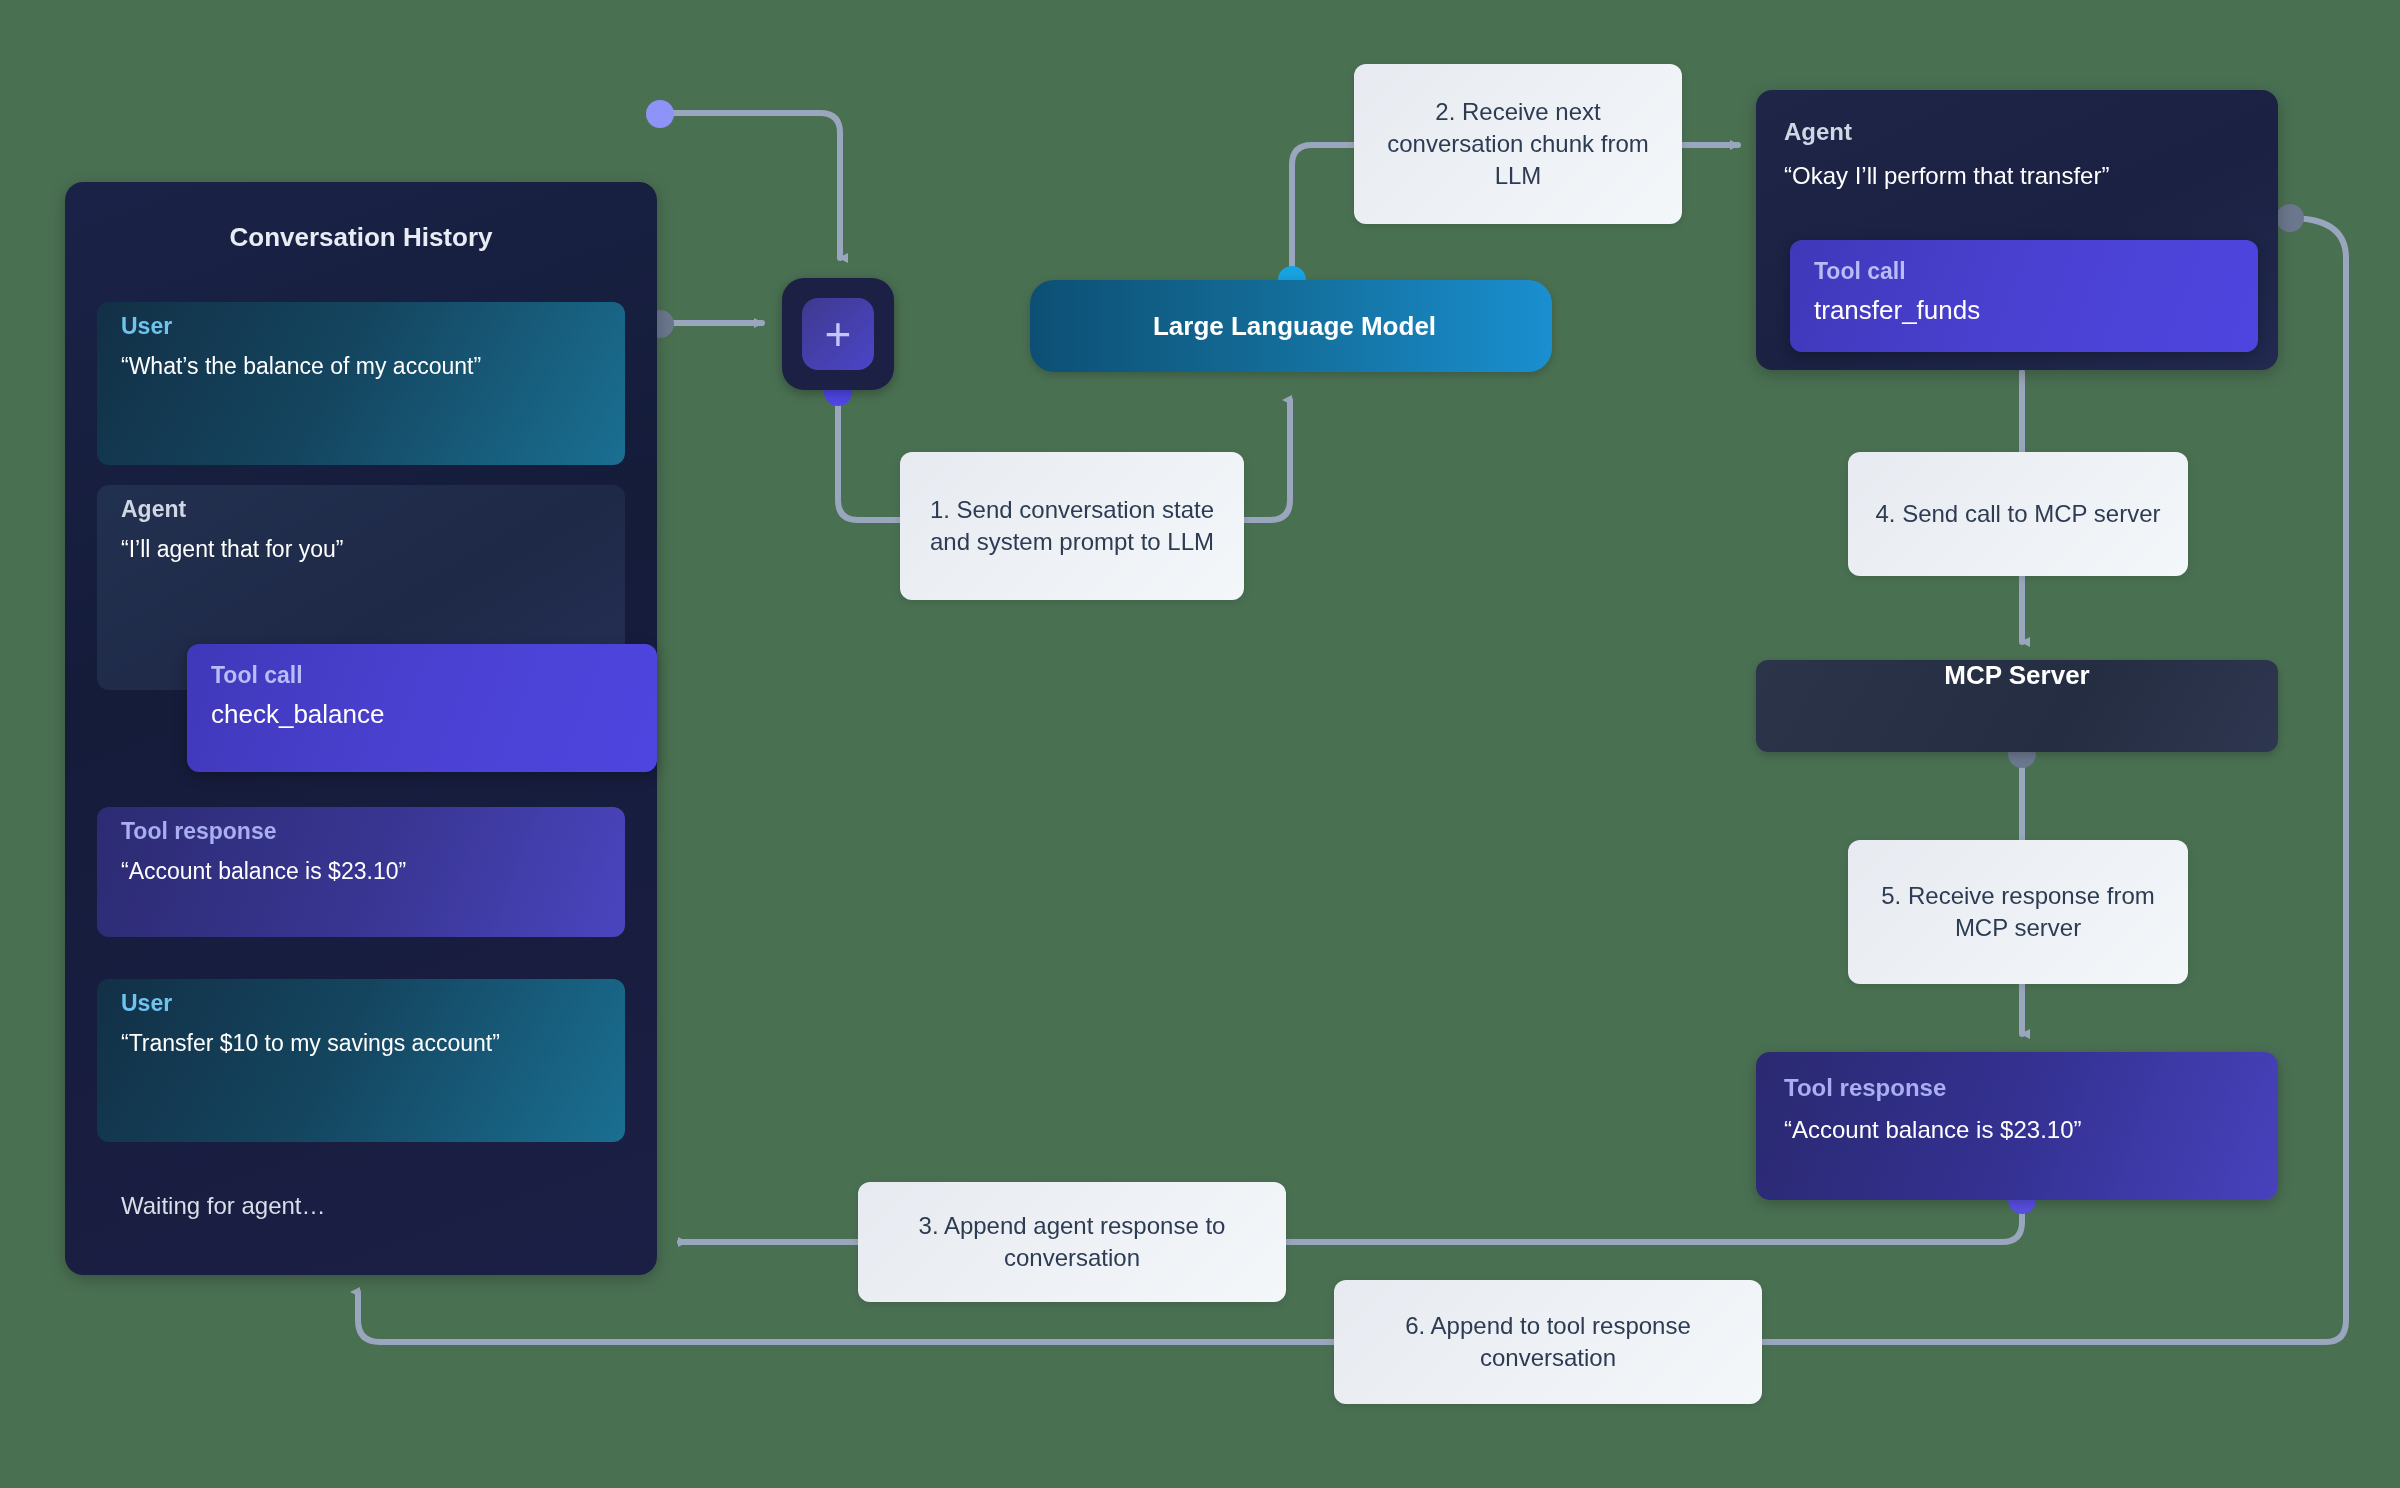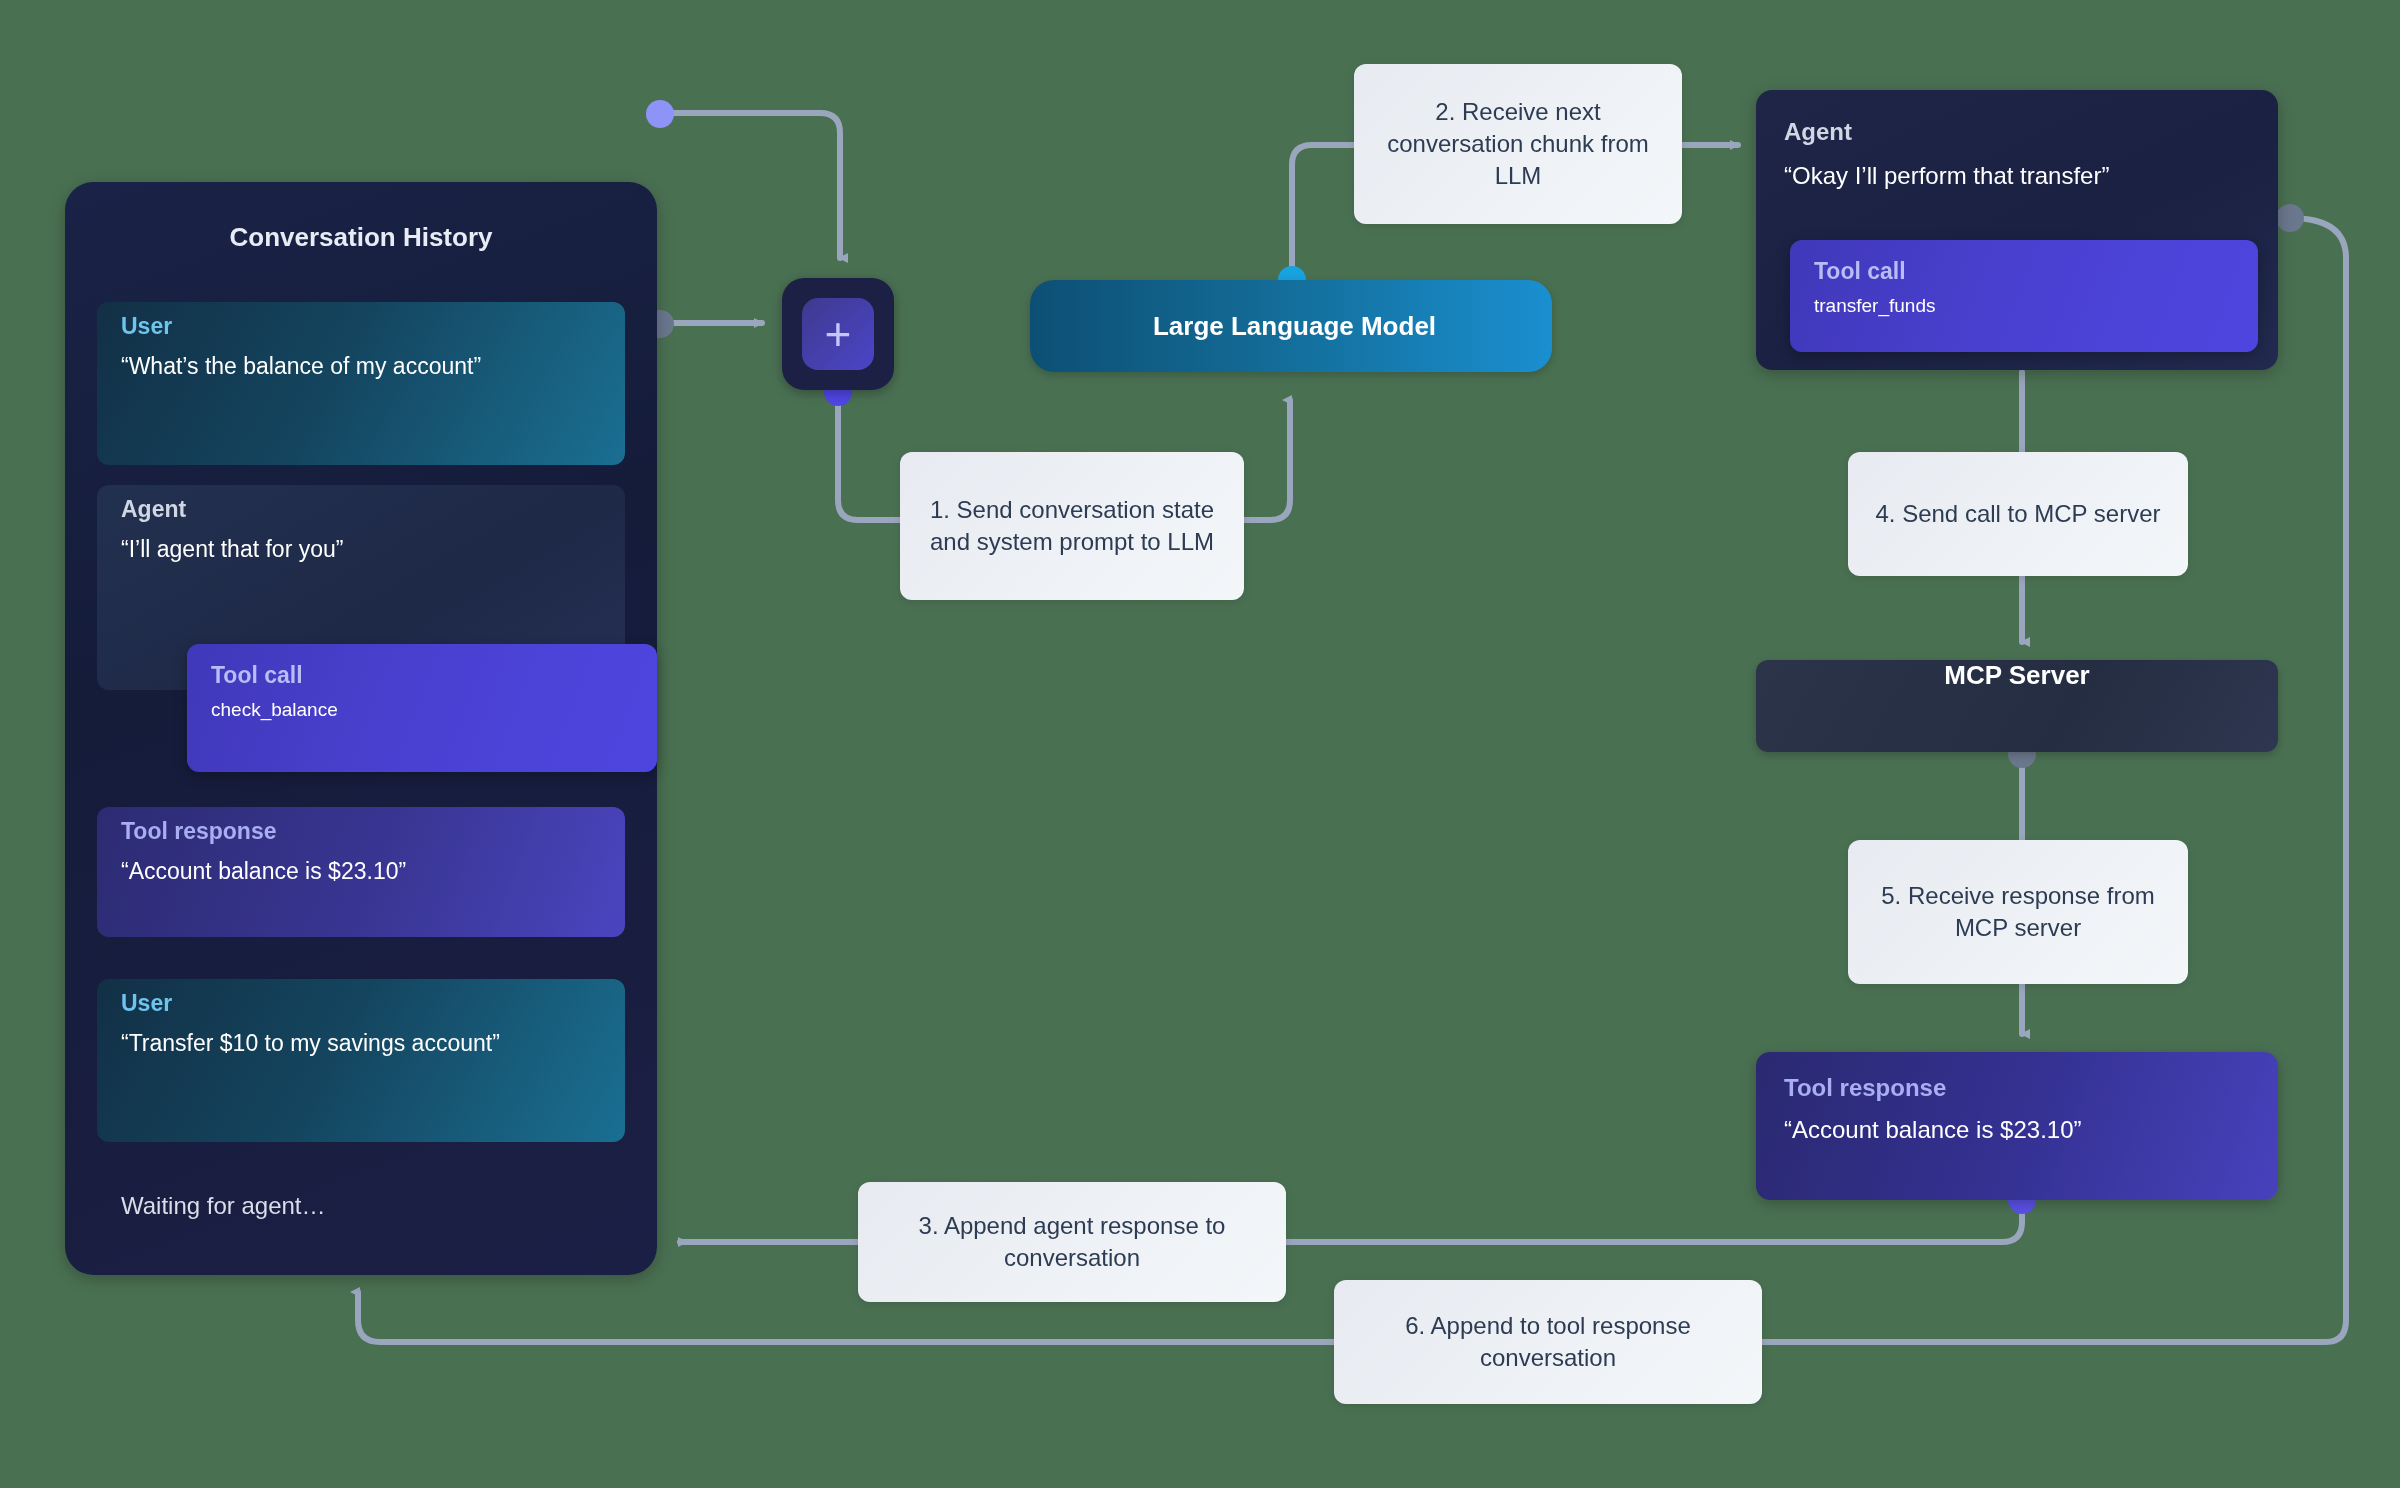--- a/index.html
+++ b/index.html
@@ -22,21 +22,21 @@
     border-radius:14px;
     background:linear-gradient(100deg,#302c7c 0%,#3a33b0 55%,#4540da 100%);
     display:flex;align-items:center;justify-content:center;
     box-shadow:0 3px 10px rgba(0,0,0,.22);
   }
   #system-prompt .t{color:#ffffff;font-size:26px;font-weight:bold;letter-spacing:.2px;}
 
   
   #conversation-history{
     left:65px;top:182px;width:592px;height:1093px;
-    border-radius:28px;
+    border-radius:18px;
     background:linear-gradient(160deg,#1a2347 0%,#151c3a 40%,#1b1f45 100%);
     box-shadow:0 4px 16px rgba(0,0,0,.25);
   }
   #conversation-history .panel-title{
     color:#e8ecf4;font-size:26px;font-weight:bold;
     text-align:center;margin-top:40px;
   }
   .msg{
     position:absolute;left:32px;width:528px;border-radius:12px;
     box-sizing:border-box;padding:12px 24px;
@@ -50,21 +50,21 @@
   .card-user{background:linear-gradient(118deg,#123046 0%,#14455f 45%,#1a6f92 100%);}
   .card-agent{background:linear-gradient(150deg,#22304f 0%,#1e2947 60%,#252f55 100%);}
   .card-toolresp{background:linear-gradient(110deg,#2c2b72 0%,#393694 55%,#4a45bf 100%);}
 
   .toolcall{
     position:absolute;border-radius:12px;box-sizing:border-box;padding:18px 24px;
     background:linear-gradient(110deg,#4038b9 0%,#4a41d2 50%,#4e45e0 100%);
     box-shadow:0 4px 14px rgba(0,0,0,.28);
   }
   .toolcall .tlabel{color:#b9bdf7;font-size:23px;font-weight:bold;margin-bottom:10px;}
-  .toolcall .tname{color:#ffffff;font-size:19px;}
+  .toolcall .tname{color:#ffffff;font-size:26px;}
 
   #msg-user-1{top:120px;height:163px;}
   #msg-agent-1{top:303px;height:205px;}
   #toolcall-1{left:122px;top:462px;width:470px;height:128px;}
   #msg-toolresp-1{top:625px;height:130px;}
   #msg-user-2{top:797px;height:163px;}
   #waiting-text{
     position:absolute;left:56px;top:1010px;
     color:#d9dee9;font-size:24px;
   }

